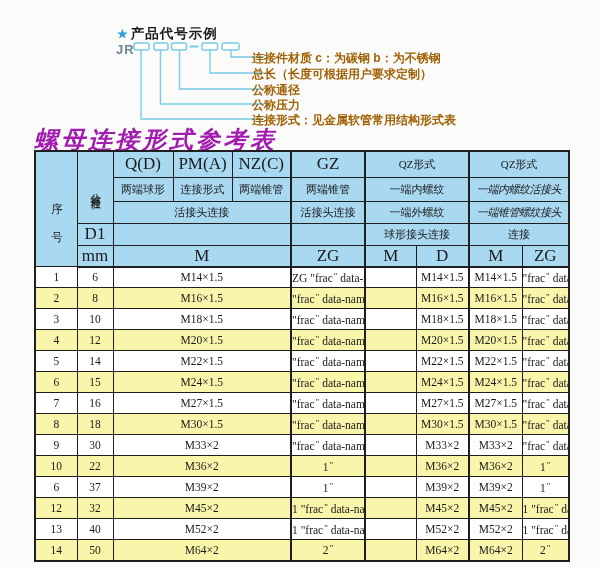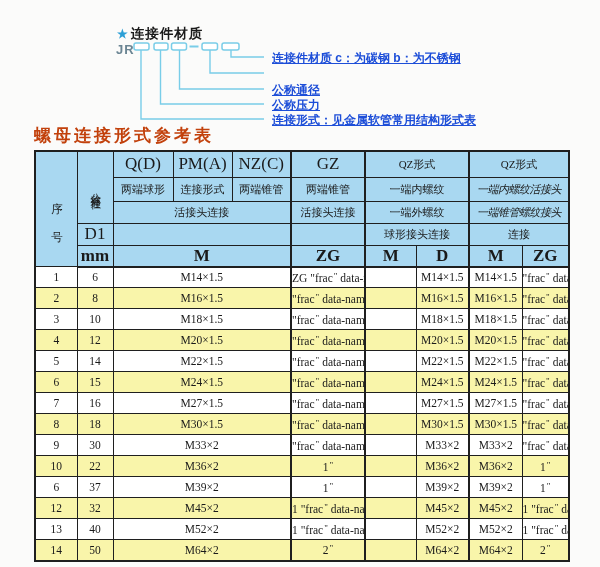--- a/index.html
+++ b/index.html
@@ -8,70 +8,71 @@
   
   .diagram-heading{position:absolute;left:117px;top:25px;font:bold 13.5px "Liberation Sans",sans-serif;
         letter-spacing:1px;white-space:nowrap;}
   .diagram-heading .star{color:var(--star-blue);margin-right:2px;font-size:12px;}
   .jr-prefix{position:absolute;left:116px;top:42px;font:bold 13px "Liberation Sans",sans-serif;
         color:var(--jr-gray);letter-spacing:1px;}
   svg.diagram-lines{position:absolute;left:0;top:0;}
   .code-box{fill:#ffffff;stroke:var(--line-cyan);stroke-width:1.5;}
   .leader{fill:none;stroke:var(--line-cyan);stroke-width:1.4;}
   .dash{stroke:var(--line-cyan);stroke-width:2;}
-  .leader-label{position:absolute;left:272px;height:14px;line-height:14px;
-        font:bold 12px "Liberation Sans",sans-serif;color:#1d4ed8;white-space:nowrap;text-decoration:underline;}
+  .leader-label{position:absolute;left:252px;height:14px;line-height:14px;
+        font:bold 12px "Liberation Sans",sans-serif;color:#a16207;white-space:nowrap;}
   
   .table-title{position:absolute;left:34px;top:124px;font-family:"Liberation Serif",serif;
-        font-size:17px;font-weight:bold;letter-spacing:3px;color:#c2410c;}
+        font-size:24px;font-weight:bold;font-style:italic;letter-spacing:3px;color:#a21caf;}
   
   table.ref{position:absolute;left:34px;top:150px;width:534px;border-collapse:collapse;
         table-layout:fixed;border:2px solid var(--border-c);}
   table.ref th,table.ref td{border:1px solid var(--border-c);padding:0;text-align:center;
         vertical-align:middle;overflow:hidden;}
   table.ref th{background:var(--header-blue);font-weight:normal;font-size:11px;}
   table.ref .lat{font-size:17px;}
   thead tr.hr1{height:26px;}thead tr.hr2{height:24px;}thead tr.hr3{height:22px;}
   thead tr.hr4{height:22px;}thead tr.hr5{height:21px;}
-  thead tr.hr5 th{border-bottom:2px solid var(--border-c);font-weight:bold;}
+  thead tr.hr5 th{border-bottom:2px solid var(--border-c);}
   tbody tr{height:21px;background:#fff;}
   tbody tr.stripe{background:var(--stripe-yellow);}
   tbody td{font-size:11.5px;white-space:nowrap;}
   .bl{border-left-width:2px !important;}
   .tight{letter-spacing:-0.5px;font-size:10.5px;font-style:italic;}
   .vtext{writing-mode:vertical-rl;text-orientation:upright;display:inline-block;line-height:1;}
   .v-serial{letter-spacing:30px;font-size:11.5px;margin-bottom:-30px;}
   .v-dn{letter-spacing:2px;font-size:10.5px;margin-bottom:-2px;}
   .inch{font-size:9px;vertical-align:3px;margin-left:1px;}
 </style>
 </head>
 <body>
 
 <div class="page">
 
   <div class="diagram-heading">
-    <span class="star">★</span><span>连接件材质</span>
+    <span class="star">★</span><span>产品代号示例</span>
   </div>
   <div class="jr-prefix">JR</div>
 
   <svg class="diagram-lines" width="600" height="150" viewBox="0 0 600 150">
     <rect class="code-box" x="134" y="43" width="15" height="7" rx="2"></rect>
     <rect class="code-box" x="154" y="43" width="14" height="7" rx="2"></rect>
     <rect class="code-box" x="171.5" y="43" width="15" height="7" rx="2"></rect>
     <line class="dash" x1="189.5" y1="46.5" x2="198.5" y2="46.5"></line>
     <rect class="code-box" x="202" y="43" width="15.5" height="7" rx="2"></rect>
     <rect class="code-box" x="222" y="43" width="17" height="7" rx="2"></rect>
     <polyline class="leader" points="231,50 231,57 264,57"></polyline>
     <polyline class="leader" points="210,50 210,73 264,73"></polyline>
     <polyline class="leader" points="179.5,50 179.5,89 264,89"></polyline>
     <polyline class="leader" points="160.5,50 160.5,104 264,104"></polyline>
     <polyline class="leader" points="141,50 141,119 264,119"></polyline>
   </svg>
 
   <div class="leader-label" style="top:50px">连接件材质  c：为碳钢  b：为不锈钢</div>
+  <div class="leader-label" style="top:66px">总长（长度可根据用户要求定制）</div>
   <div class="leader-label" style="top:82px">公称通径</div>
   <div class="leader-label" style="top:97px">公称压力</div>
   <div class="leader-label" style="top:112px">连接形式：见金属软管常用结构形式表</div>
 
   <div class="table-title">螺母连接形式参考表</div>
 
   <table class="ref">
     <colgroup>
       <col style="width:42px">
         <col style="width:36px">

